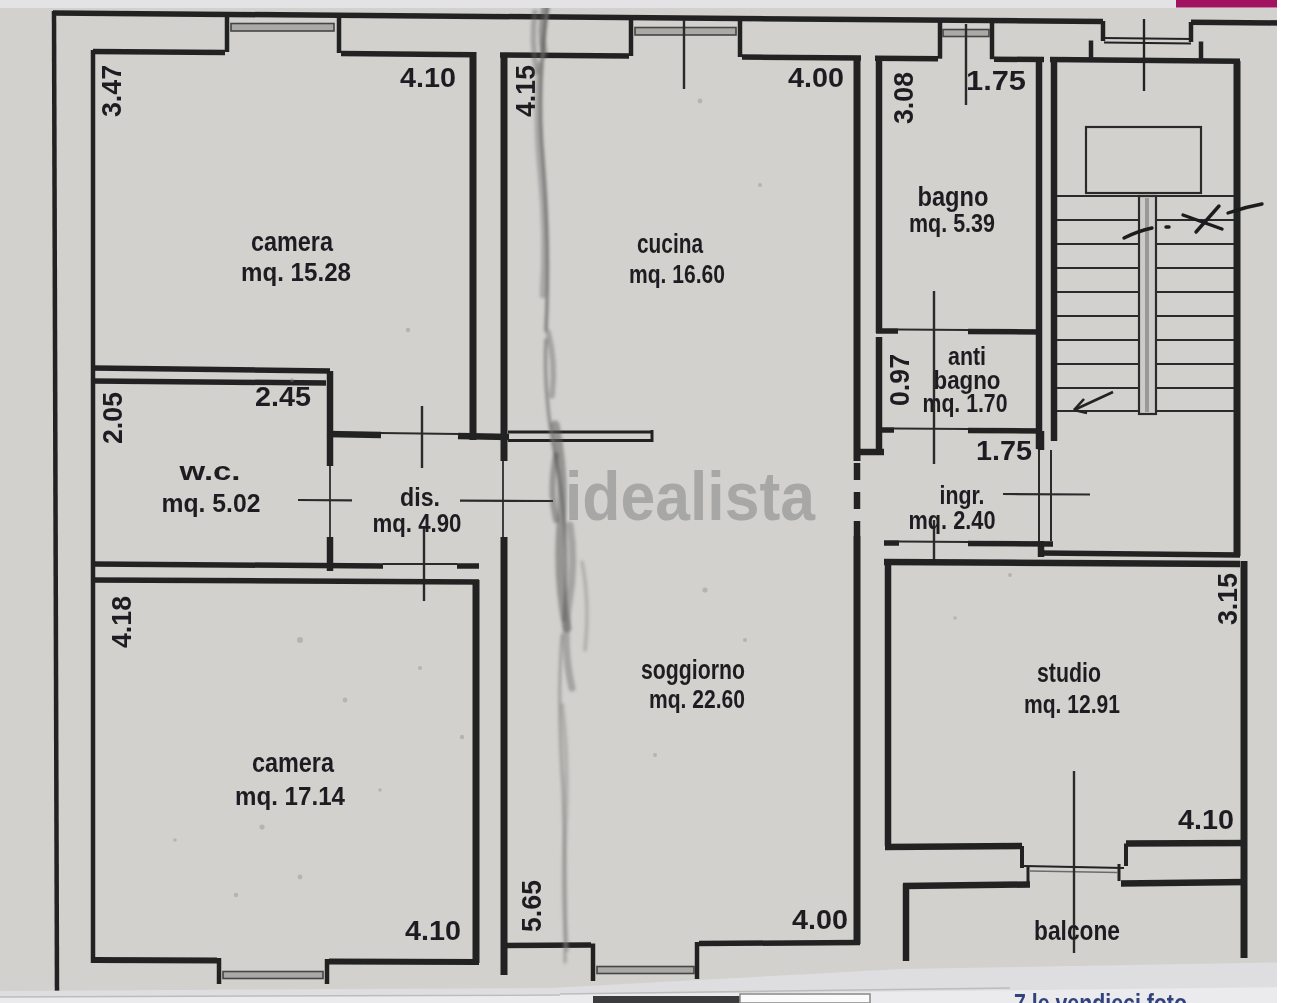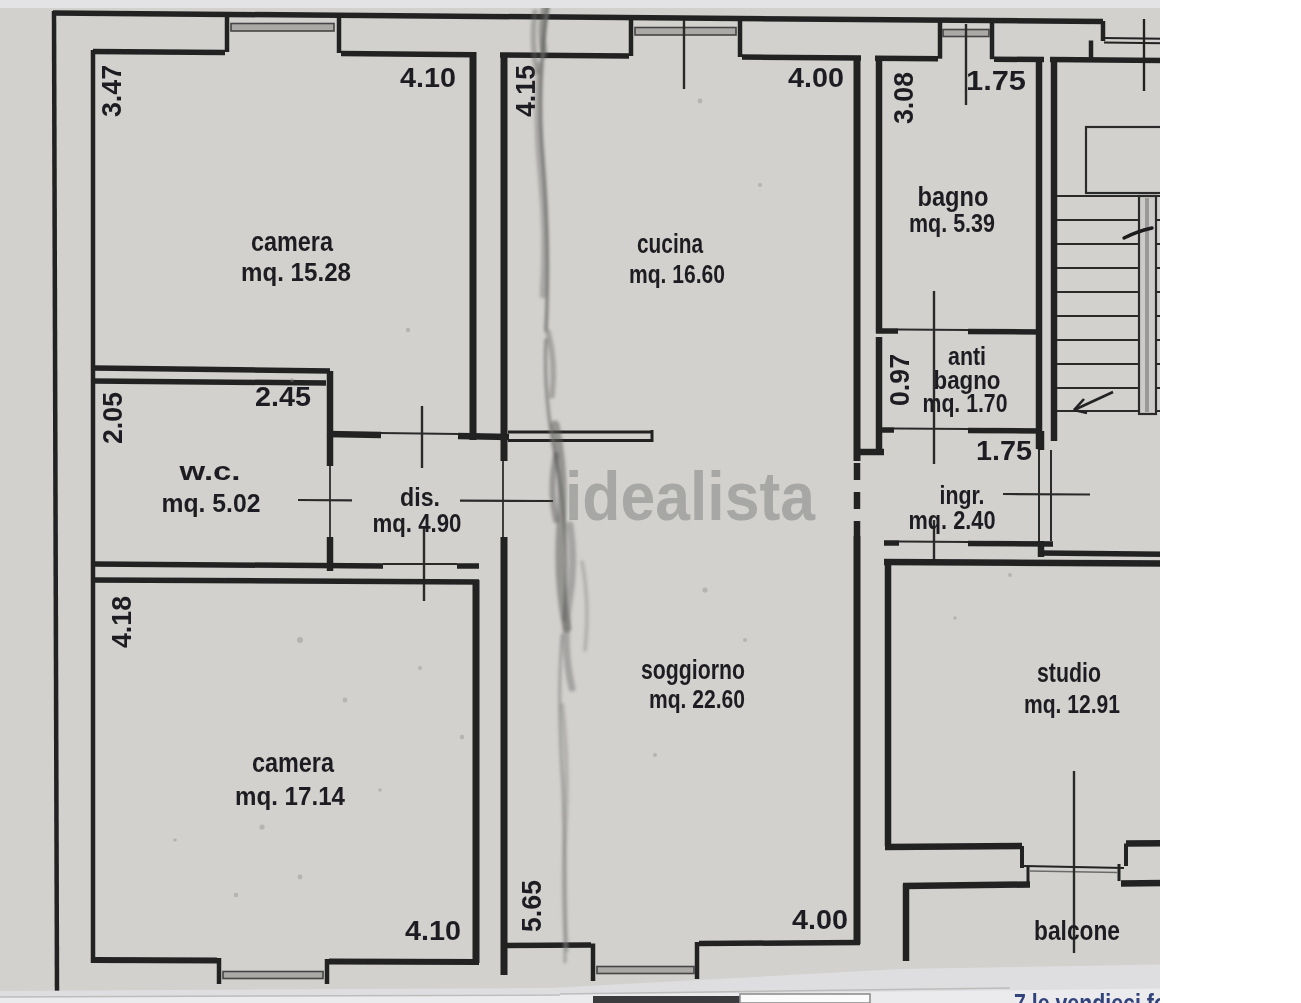--- a/index.html
+++ b/index.html
@@ -1,16 +1,16 @@
 <!DOCTYPE html>
 <html><head>
 <meta charset="utf-8">
 <style>
   html,body{margin:0;padding:0;}
-  #page{position:relative;width:1160px;height:1003px;background:#d2d1ce;overflow:hidden;
+  #page{position:relative;width:1277px;height:1003px;background:#d2d1ce;overflow:hidden;
         font-family:"Liberation Sans", sans-serif;}
   svg{position:absolute;left:0;top:0;}
 </style>
 </head>
 <body>
 <div id="page">
 <svg width="1301" height="1003" viewBox="0 0 1301 1003">
 <defs>
   <filter id="soft" x="-5%" y="-5%" width="110%" height="110%">
     <feGaussianBlur stdDeviation="0.75"></feGaussianBlur>

